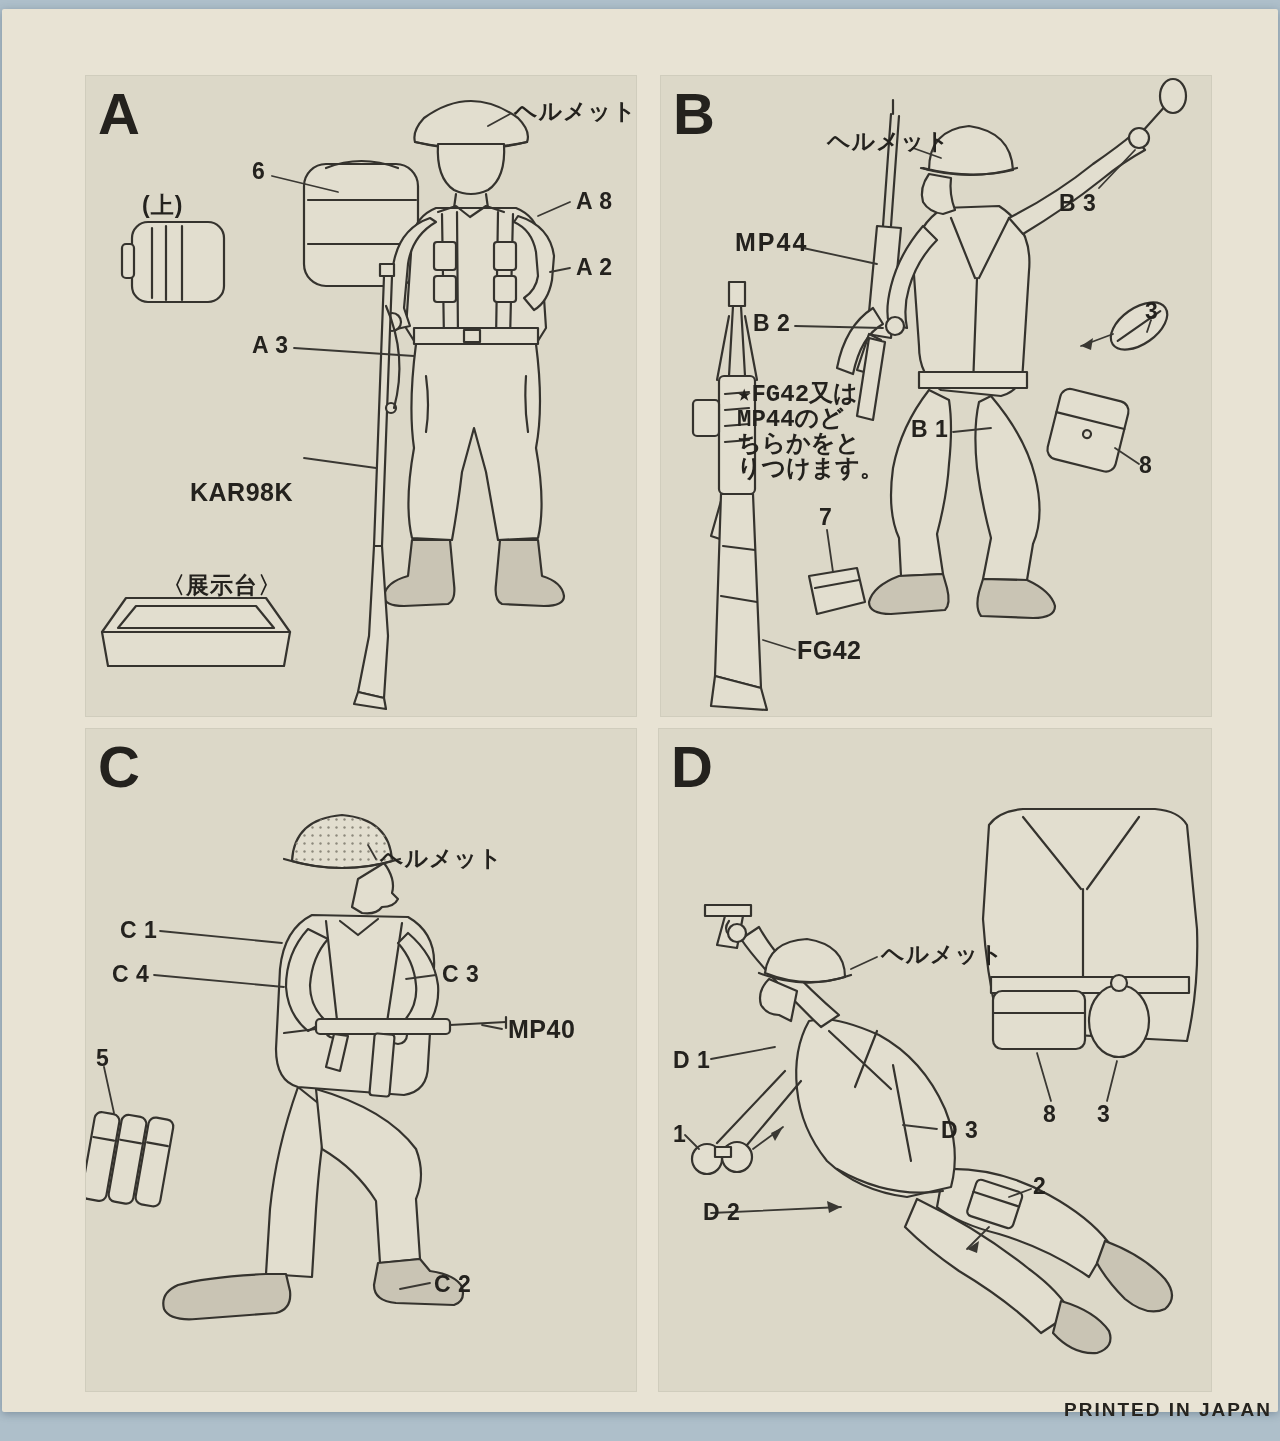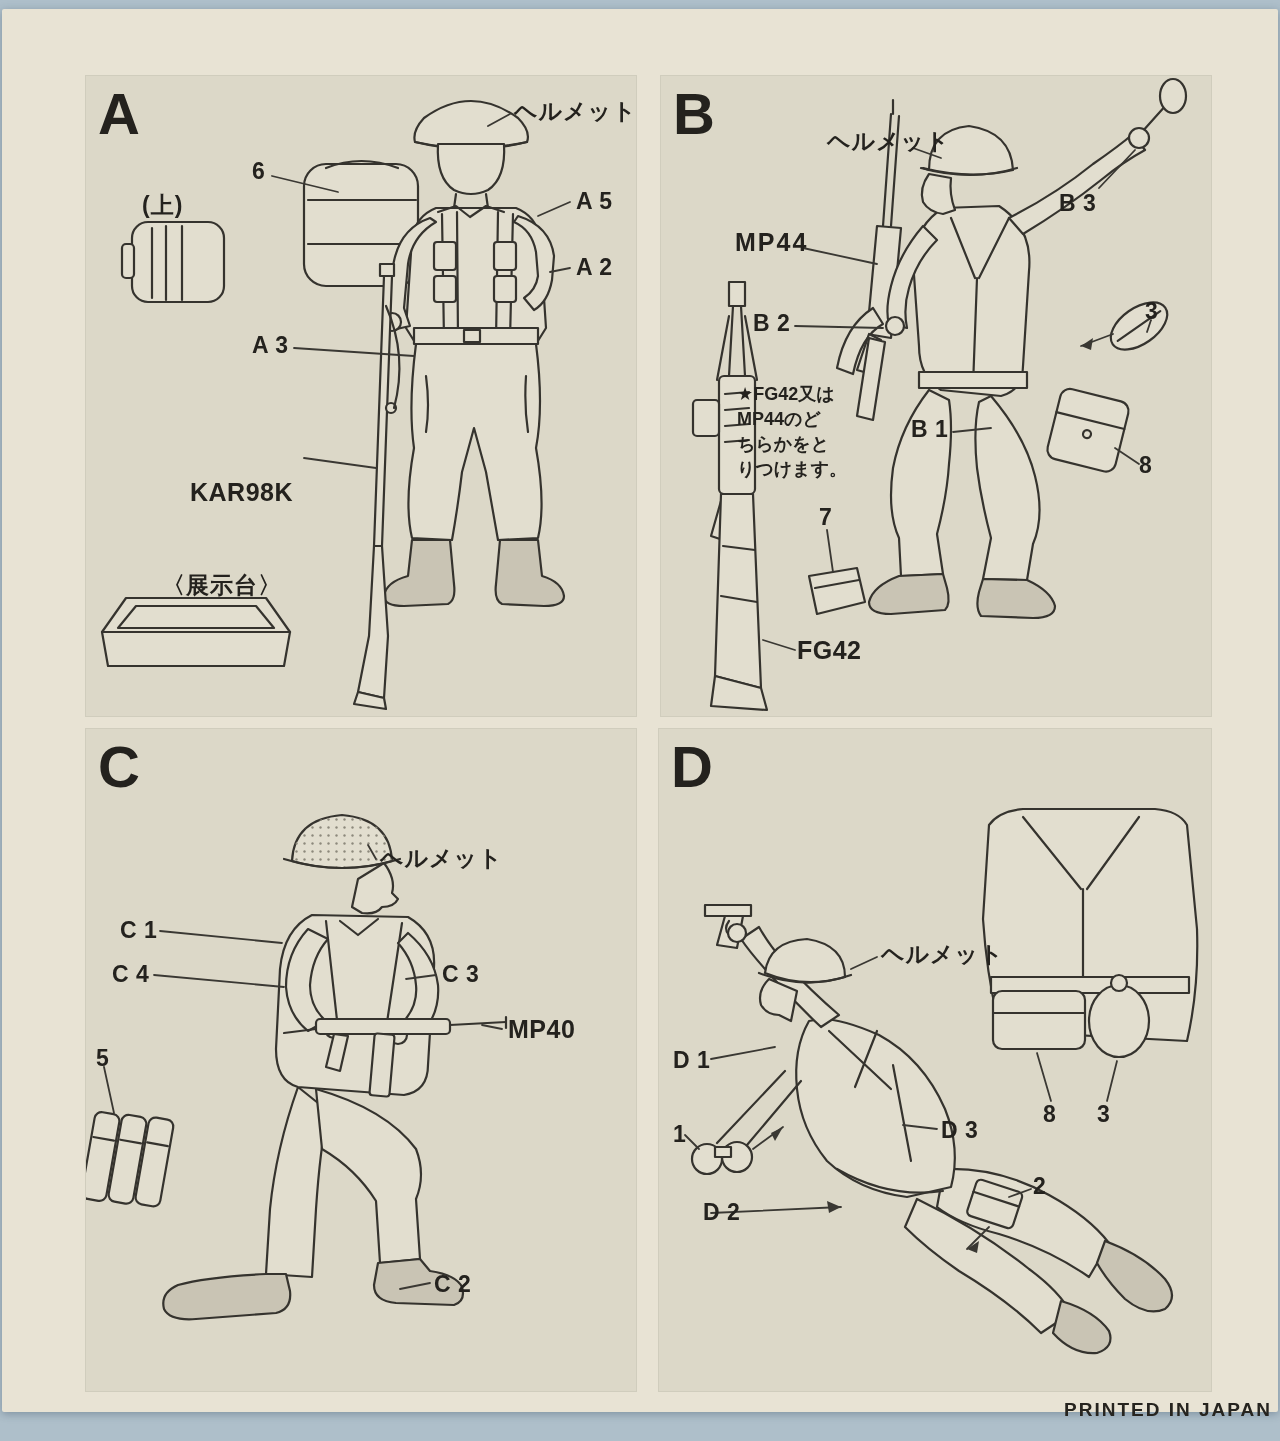--- a/index.html
+++ b/index.html
@@ -18,21 +18,21 @@
   .panel{position:absolute;background:var(--panel);border:1px solid rgba(0,0,0,.05);}
   .panel svg{position:absolute;left:0;top:0;}
   .panel-a{left:83px;top:66px;width:552px;height:642px;}
   .panel-b{left:658px;top:66px;width:552px;height:642px;}
   .panel-c{left:83px;top:719px;width:552px;height:664px;}
   .panel-d{left:656px;top:719px;width:554px;height:664px;}
   .letter{position:absolute;left:12px;top:4px;font-size:58px;font-weight:800;color:var(--label);letter-spacing:1px;}
   .lbl{position:absolute;font-weight:700;font-size:23px;color:var(--label);white-space:nowrap;letter-spacing:.5px;}
   .lbl.jp{font-size:23px;letter-spacing:1px;}
   .lbl.gun{font-size:25px;}
-  .note{position:absolute;font-weight:700;font-size:18px;line-height:25px;color:var(--label);white-space:nowrap;}
+  .note{position:absolute;font-weight:700;font-size:24px;line-height:25px;color:var(--label);white-space:nowrap;font-family:Liberation Mono, monospace;}
   .printed{position:absolute;left:1062px;top:1390px;font-size:19px;font-weight:700;letter-spacing:2px;color:#26241f;}
   svg .ln{stroke:var(--ink);stroke-width:2.2;fill:none;stroke-linecap:round;stroke-linejoin:round;}
   svg .fl{stroke:var(--ink);stroke-width:2.2;fill:#e2decf;stroke-linejoin:round;}
   svg .bt{stroke:var(--ink);stroke-width:2.2;fill:var(--boot);stroke-linejoin:round;}
   svg .ld{stroke:#3a3833;stroke-width:1.8;fill:none;stroke-linecap:round;}
   svg .ah{fill:#3a3833;stroke:none;}
 </style>
 </head>
 <body>
 
@@ -102,21 +102,21 @@
           <line class="ld" x1="484" y1="126" x2="452" y2="140"></line>
           <line class="ld" x1="484" y1="192" x2="464" y2="196"></line>
           <line class="ld" x1="208" y1="272" x2="328" y2="280"></line>
           <line class="ld" x1="218" y1="382" x2="290" y2="392"></line>
         </g>
       </svg>
       <span class="letter">A</span>
       <span class="lbl" style="left:166px;top:82px;">6</span>
       <span class="lbl jp" style="left:56px;top:114px;">(上)</span>
       <span class="lbl jp" style="left:428px;top:20px;">ヘルメット</span>
-      <span class="lbl" style="left:490px;top:112px;">A 5</span>
+      <span class="lbl" style="left:490px;top:112px;">A 8</span>
       <span class="lbl" style="left:490px;top:178px;">A 2</span>
       <span class="lbl" style="left:166px;top:256px;">A 3</span>
       <span class="lbl gun" style="left:104px;top:364px;margin-top:38px;">KAR98K</span>
       <span class="lbl jp" style="left:76px;top:494px;">〈展示台〉</span>
     </div>
 
     <div class="panel panel-b">
       <svg width="552" height="642" viewBox="0 0 552 642">
 
         <g>

